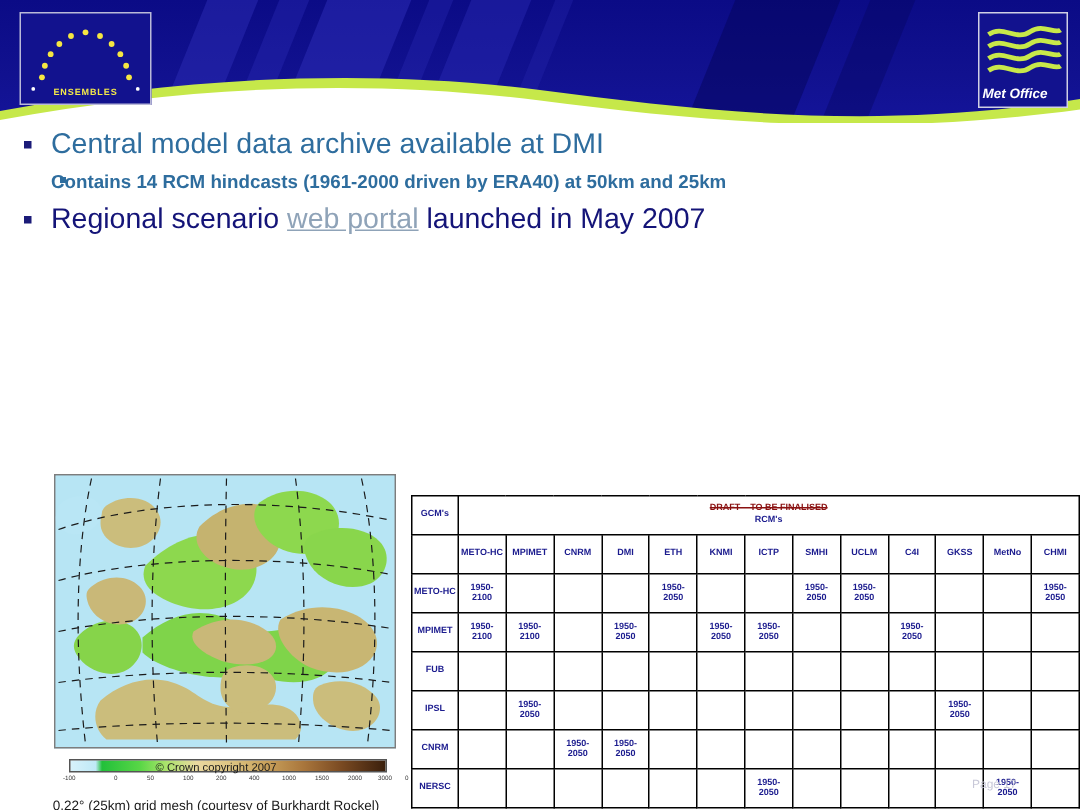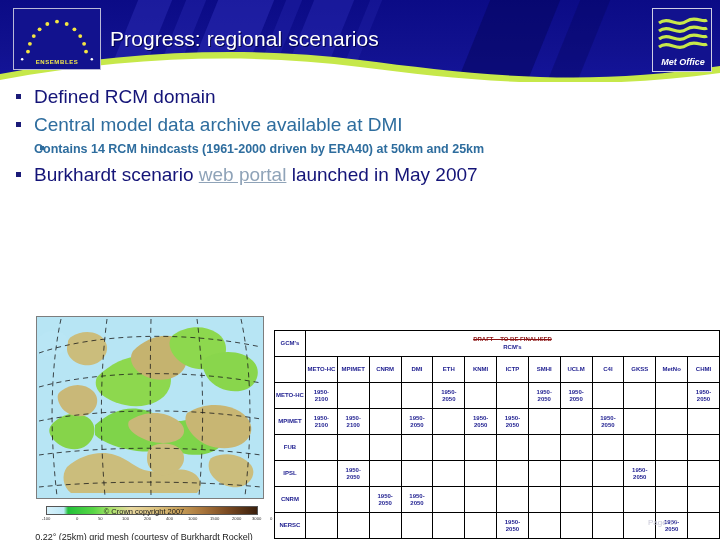--- a/index.html
+++ b/index.html
@@ -33,21 +33,21 @@
   .logo-eu{position:absolute;left:13px;top:8px;width:88px;height:62px;
            background:#12128e;border:1px solid #b9b9d8;box-sizing:border-box;}
   .eu-stars{position:absolute;left:0;top:0;width:100%;height:100%;}
   .eu-label{position:absolute;left:0;bottom:4px;width:100%;text-align:center;
             color:#f2e84a;font-size:6px;letter-spacing:.6px;font-weight:bold;
             font-family:"Liberation Sans", sans-serif;}
 
   .logo-met{position:absolute;left:652px;top:8px;width:60px;height:64px;
             background:#12128e;border:1px solid #cfcfe4;box-sizing:border-box;}
   .met-waves{position:absolute;left:4px;top:5px;width:52px;height:38px;}
-  .met-name{position:absolute;left:2px;bottom:4px;width:56px;text-align:center;
+  .met-name{position:absolute;left:2px;bottom:4px;width:56px;text-align:left;
             color:#ffffff;font-size:9px;font-weight:bold;font-style:italic;}
 
   .slide-title{position:absolute;left:110px;top:24px;width:520px;height:36px;
        color:#ffffff;font-size:21px;line-height:30px;letter-spacing:.1px;
        text-shadow:1px 1px 0 #04044a;}
 
   
   .body{position:absolute;left:0;top:84px;width:720px;}
   .b{position:relative;padding-left:34px;margin:0 0 2px 0;}
   .b .sq{position:absolute;left:16px;top:.55em;width:5px;height:5px;background:#1b1b78;}
@@ -130,58 +130,53 @@
             <circle cx="74" cy="44" r="2"></circle>
         </g>
         <g fill="#ffffff">
           <circle cx="8" cy="52" r="1.3"></circle>
             <circle cx="80" cy="52" r="1.3"></circle>
         </g>
       </svg>
       <div class="eu-label">ENSEMBLES</div>
     </div>
 
-    <div class="slide-title">Progress: regional scenarios</div>
 
     <div class="logo-met">
       <svg class="met-waves" viewBox="0 0 52 38">
         <g stroke="#c8e84a" stroke-width="3.2" fill="none">
           <path d="M2,9 C12,2 20,14 30,7 C38,1.5 46,9 50,6"></path>
           <path d="M2,17 C12,10 20,22 30,15 C38,9.5 46,17 50,14"></path>
           <path d="M2,25 C12,18 20,30 30,23 C38,17.5 46,25 50,22"></path>
           <path d="M2,33 C12,26 20,38 30,31 C38,25.5 46,33 50,30"></path>
         </g>
       </svg>
       <div class="met-name">Met Office</div>
     </div>
   </div>
 
   <div class="body">
 
-    <div class="b l1">
-      <span class="sq"></span>
-      <span>Defined RCM domain</span>
-    </div>
 
     <div class="b l1 teal">
       <span class="sq"></span>
       <span>Central model data archive available at DMI</span>
     </div>
 
     <div class="b l2">
       <span class="sq"></span>
       <span>Contains 14 RCM hindcasts (1961-2000 driven by ERA40) at 50km and 25km</span>
     </div>
 
 
 
 
     <div class="b l1">
       <span class="sq"></span>
-      <span>Burkhardt scenario </span><a class="weblink" href="#">web portal</a><span> launched in May 2007</span>
+      <span>Regional scenario </span><a class="weblink" href="#">web portal</a><span> launched in May 2007</span>
     </div>
   </div>
 
   <div class="figure">
     <div class="mapbox">
       <svg class="map-svg" width="226" height="181" viewBox="0 0 226 181">
         <rect x="0" y="0" width="226" height="181" fill="#b7e5f4"></rect>
 
         <g>
           <path d="M30,150 C44,138 62,133 78,138 C92,142 98,152 112,154 C126,156 140,150 152,154 C162,157 168,168 160,176 L34,176 C26,170 24,158 30,150 Z" fill="#cbbd7c"></path>

